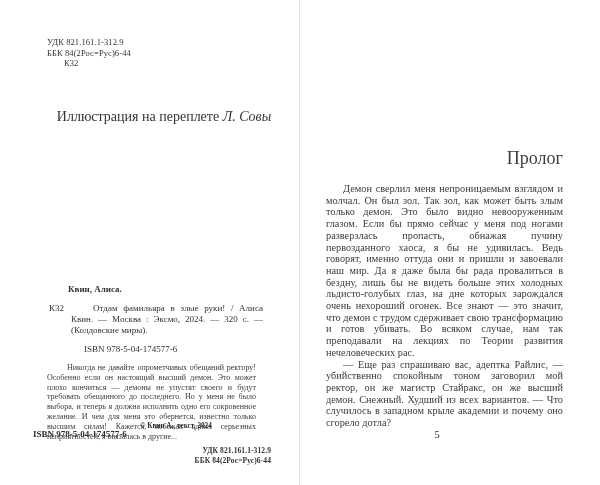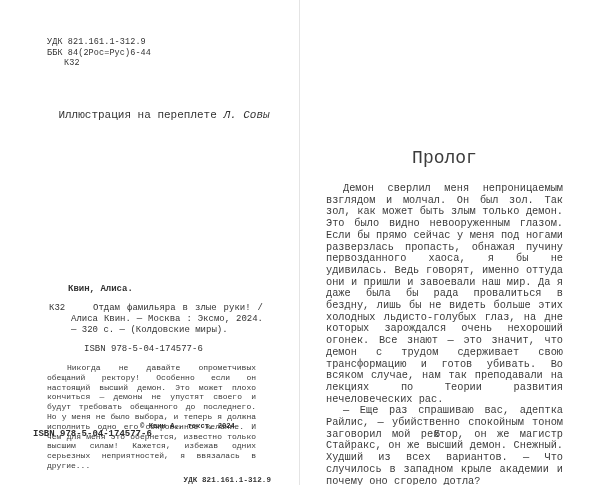--- a/index.html
+++ b/index.html
@@ -8,21 +8,21 @@
     background: #ffffff;
   }
   body {
     width: 600px;
     height: 485px;
     position: relative;
     font-family: "Liberation Serif", serif;
     color: #2f2f2f;
     overflow: hidden;
   }
-  .spread { position: absolute; inset: 0; background: #ffffff; font-family: Liberation Mono, monospace; }
+  .spread { position: absolute; inset: 0; background: #ffffff; }
   .gutter {
     position: absolute;
     left: 299px; top: 0;
     width: 1px; height: 485px;
     background: #e4e4e4;
   }
 
   
   .udk-top {
     position: absolute;
@@ -33,21 +33,21 @@
     color: #333333;
     white-space: nowrap;
   }
   .udk-top .indent { padding-left: 17px; }
 
   .credit {
     position: absolute;
     left: 50px; top: 109px;
     width: 228px;
     text-align: center;
-    font-size: 11px;
+    font-size: 14px;
     color: #333333;
     white-space: nowrap;
   }
   .credit .it { font-style: italic; }
 
   .catalog {
     position: absolute;
     left: 47px; top: 284px;
     width: 224px;
     font-size: 9px;
@@ -106,21 +106,21 @@
     font-weight: bold;
     white-space: nowrap;
     color: #2e2e2e;
   }
 
   
   .chapter-title {
     position: absolute;
     left: 326px; top: 148px;
     width: 237px;
-    text-align: center;
+    text-align: right;
     font-size: 18px;
     font-weight: normal;
     color: #3c3c3c;
     margin: 0;
   }
   .body-text {
     position: absolute;
     left: 326px; top: 183px;
     width: 237px;
     font-size: 10.3px;

